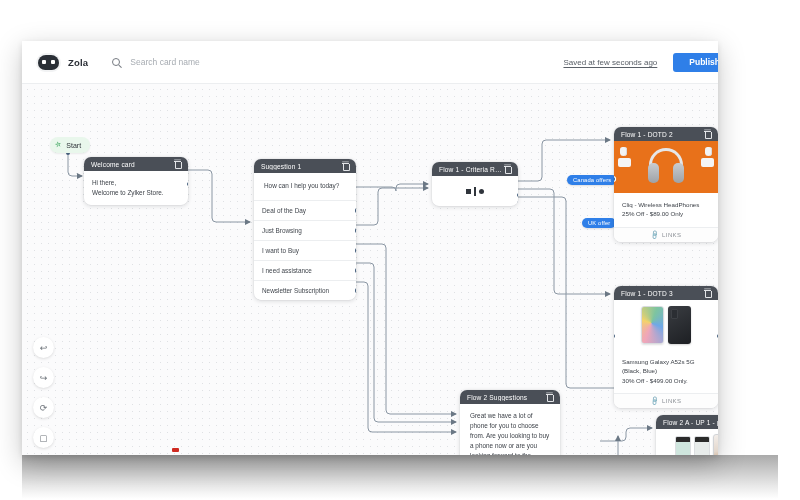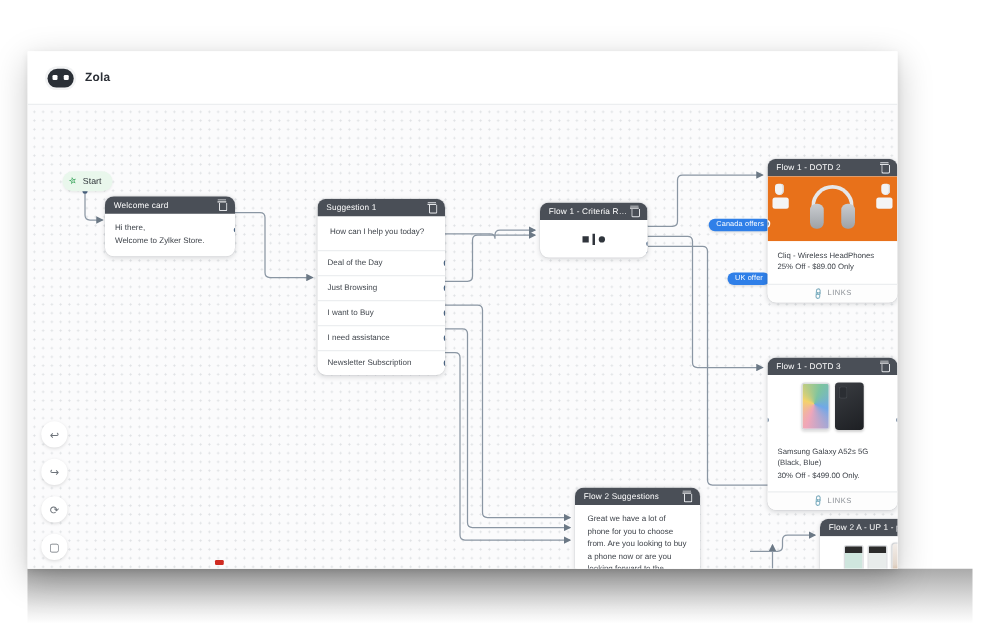--- a/index.html
+++ b/index.html
@@ -293,20 +293,29 @@
 
 <div id="screen">
 
   <div id="window-shadow"></div>
 
   <div id="app-window">
 
     <div id="header">
       <div id="logo-mark"></div>
       <div id="brand-name">Zola</div>
+      <div id="search-wrap">
+        <span class="mag"></span>
+        <input id="search-input" type="text" placeholder="Search card name" style="">
+      </div>
+      <div id="header-right">
+        <span id="saved-status">Saved at few seconds ago</span>
+        <button id="publish-button">Publish</button>
+        <span id="close-button"></span>
+      </div>
     </div>
 
     <div id="canvas">
 
       <svg id="edge-svg" viewBox="0 0 756 371" fill="none">
         <defs>
           <marker id="arw" markerWidth="6" markerHeight="6" refX="5" refY="3" orient="auto">
             <path d="M0,0 L6,3 L0,6 z" fill="#6b7885"></path>
           </marker>
         </defs>

